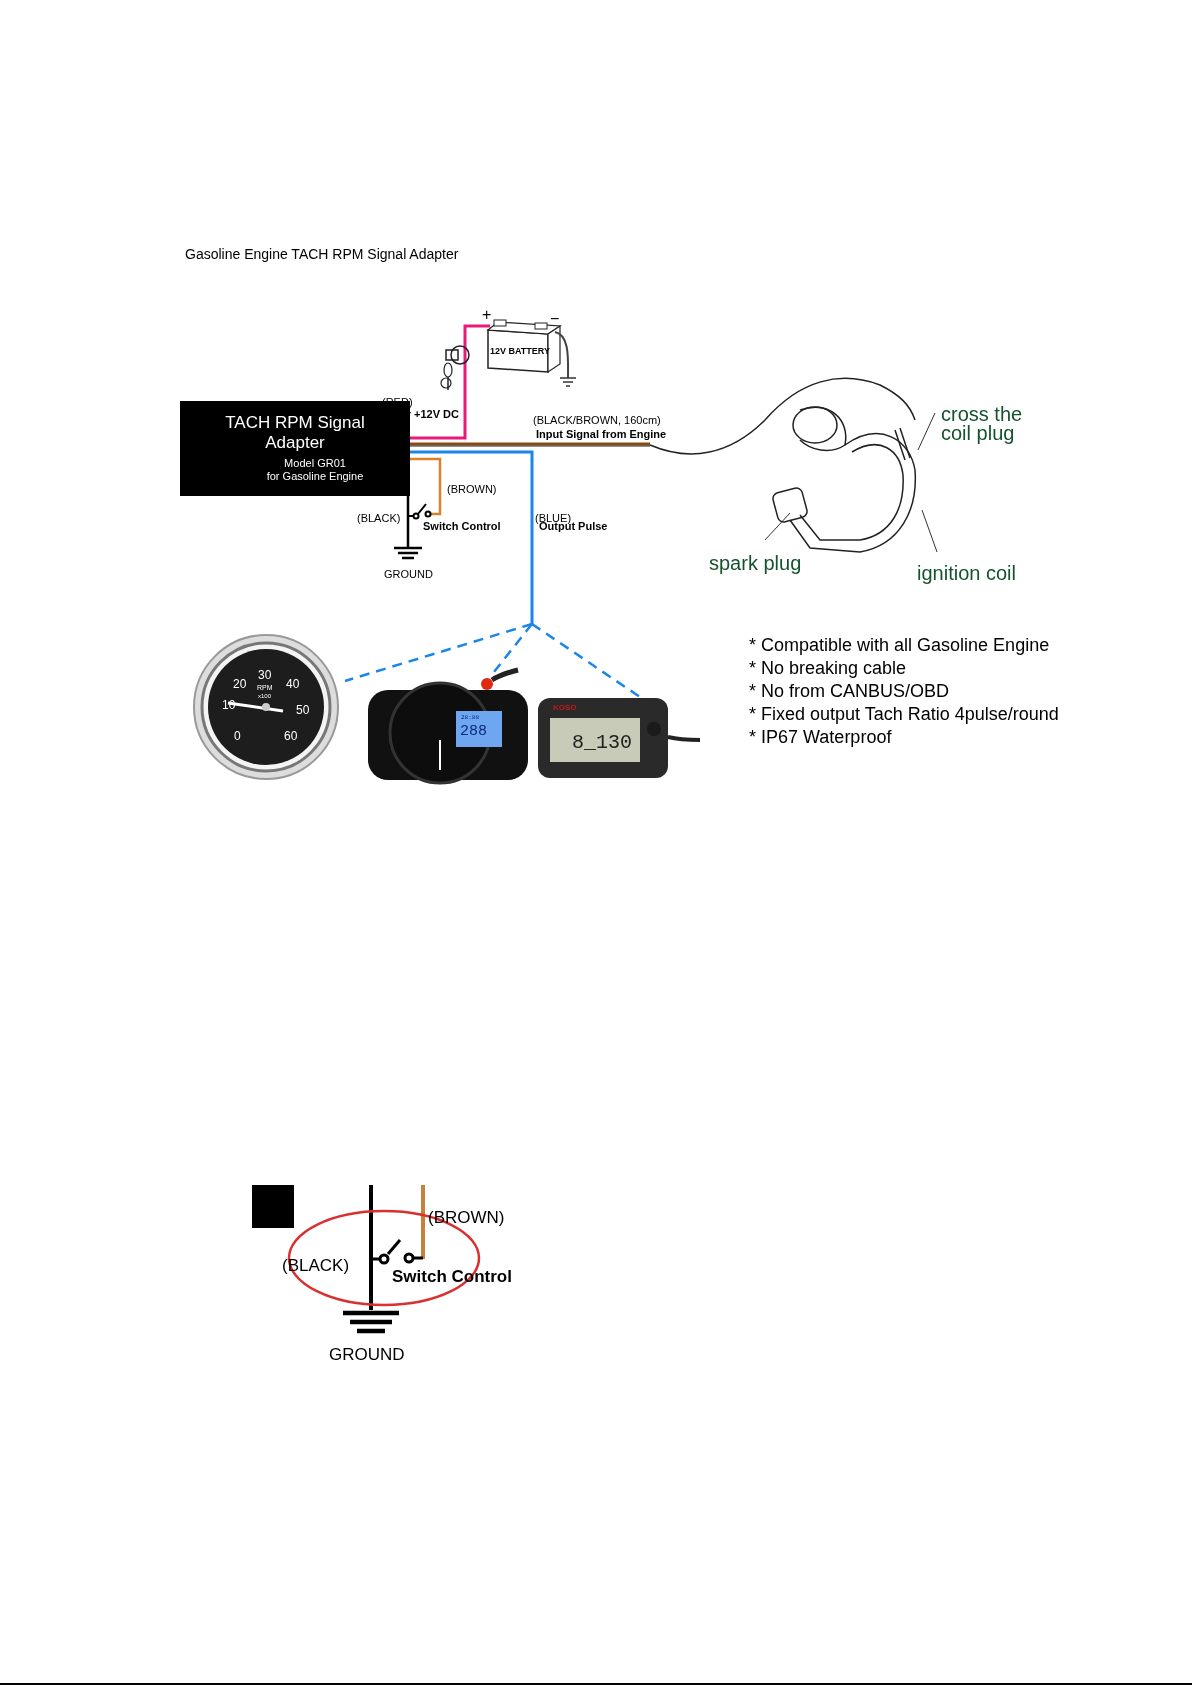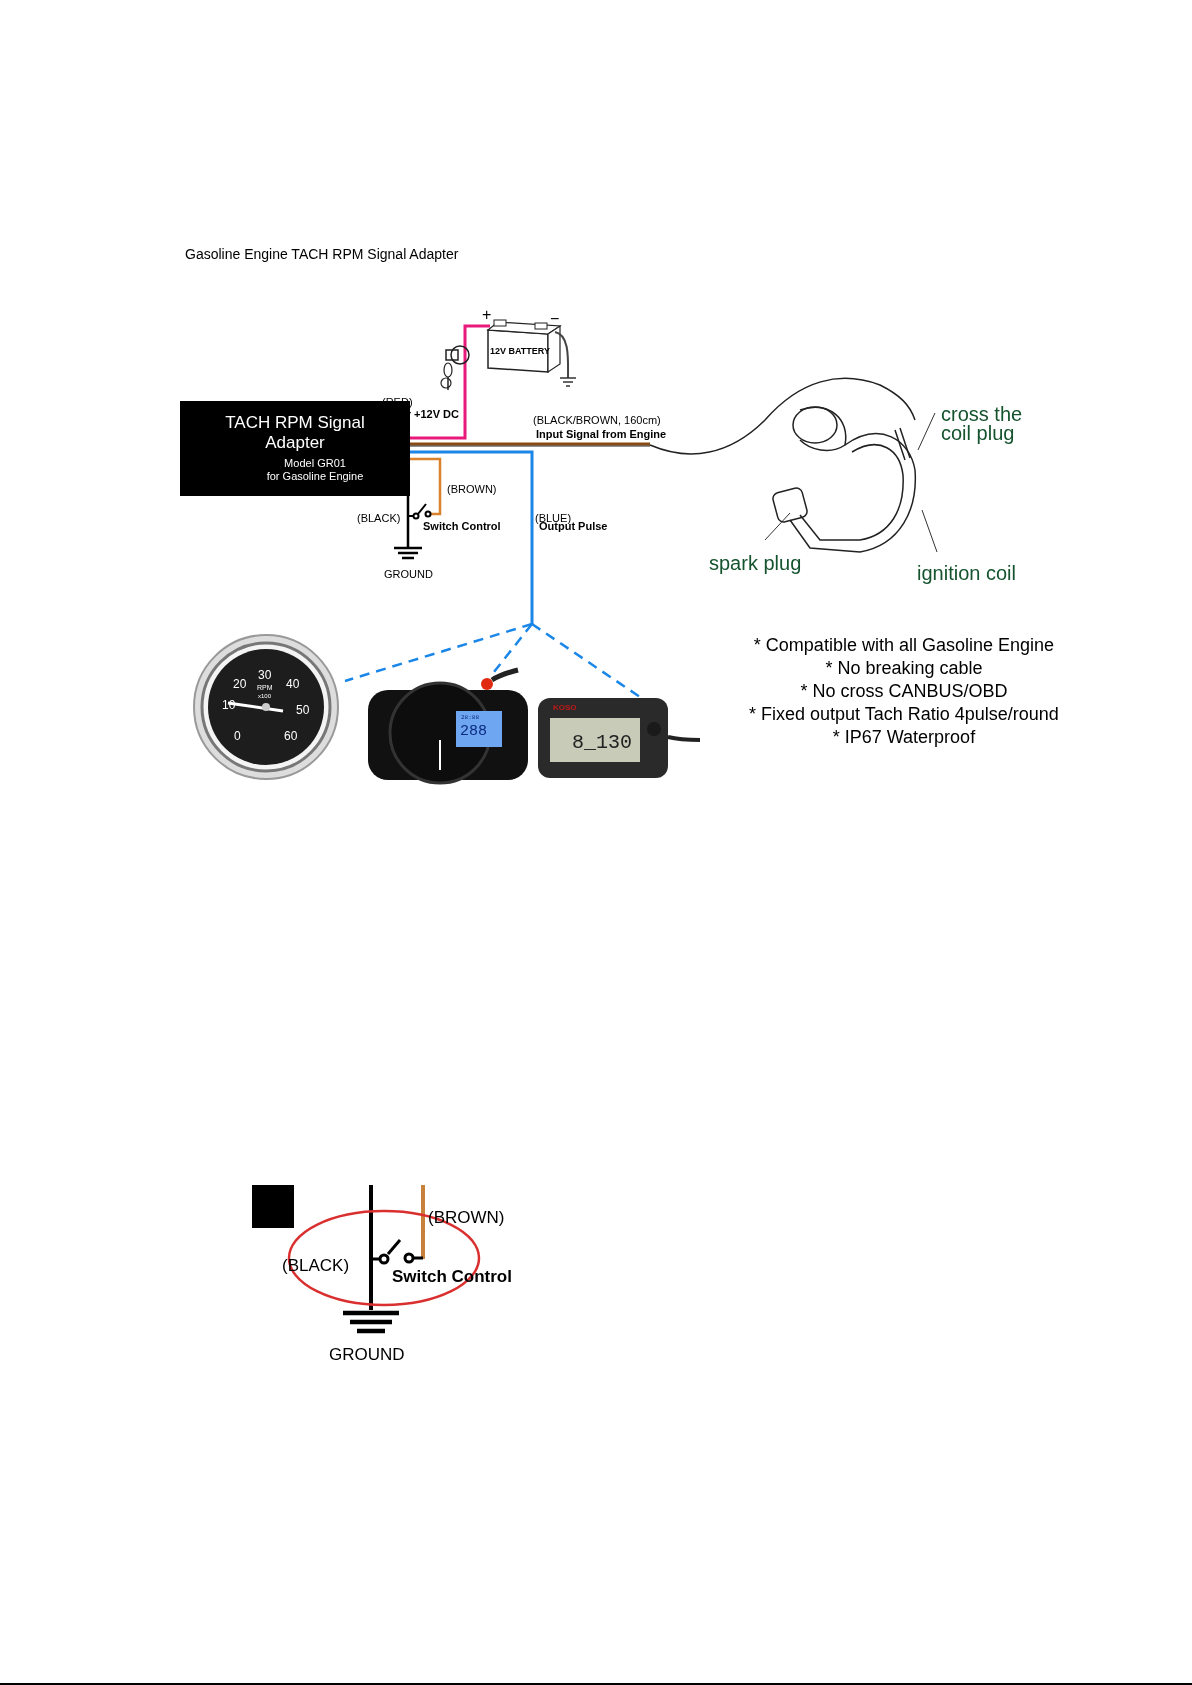--- a/index.html
+++ b/index.html
@@ -7,21 +7,21 @@
   .abs { position:absolute; }
   .title { left:185px; top:246px; font-size:14px; white-space:nowrap; }
   .adapter { left:180px; top:401px; width:230px; height:95px; background:#000; color:#fff; text-align:center; }
   .adapter .l1 { font-size:17px; margin-top:12px; line-height:20px; }
   .adapter .l2 { font-size:11px; margin-top:4px; line-height:13px;padding-left:40px; }
   .adapter-tab { left:380px; top:433px; width:12px; height:40px; background:#000; }
   .lbl { font-size:11px; white-space:nowrap; }
   .lblb { font-size:11px; font-weight:bold; white-space:nowrap; }
   .red { color:#14532d; font-size:20px; white-space:nowrap; }
   .feat { left:749px; top:634px; font-size:18px; line-height:23px; }
-  .feat div { white-space:nowrap;text-align:center; }
+  .feat div { white-space:nowrap; }
   .bottom-line { left:0; top:1683px; width:1192px; height:2px; background:#000; }
   svg { position:absolute; left:0; top:0; }
 </style>
 </head>
 <body>
 
 <div class="abs title">Gasoline Engine TACH RPM Signal Adapter</div>
 
 <svg width="1192" height="800">
 
@@ -154,21 +154,21 @@
 <div class="abs red" style="left:941px;top:405px;line-height:19px;">
   <div>cross the</div>
   <div>coil plug</div>
 </div>
 <div class="abs red" style="left:709px;top:552px;">spark plug</div>
 <div class="abs red" style="left:917px;top:562px;">ignition coil</div>
 
 <div class="abs feat">
   <div>* Compatible with all Gasoline Engine</div>
   <div>* No breaking cable</div>
-  <div>* No cross CANBUS/OBD</div>
+  <div>* No from CANBUS/OBD</div>
   <div>* Fixed output Tach Ratio 4pulse/round</div>
   <div>* IP67 Waterproof</div>
 </div>
 
 <svg width="1192" height="1685" style="pointer-events:none">
   <rect x="252" y="1185" width="42" height="43" fill="#000"></rect>
   <line x1="371" y1="1185" x2="371" y2="1310" stroke="#000" stroke-width="4"></line>
   <line x1="423" y1="1185" x2="423" y2="1259" stroke="#c8813a" stroke-width="4"></line>
   <g stroke="#000" stroke-width="3" fill="#fff">
     <line x1="371" y1="1259" x2="380" y2="1259"></line>

